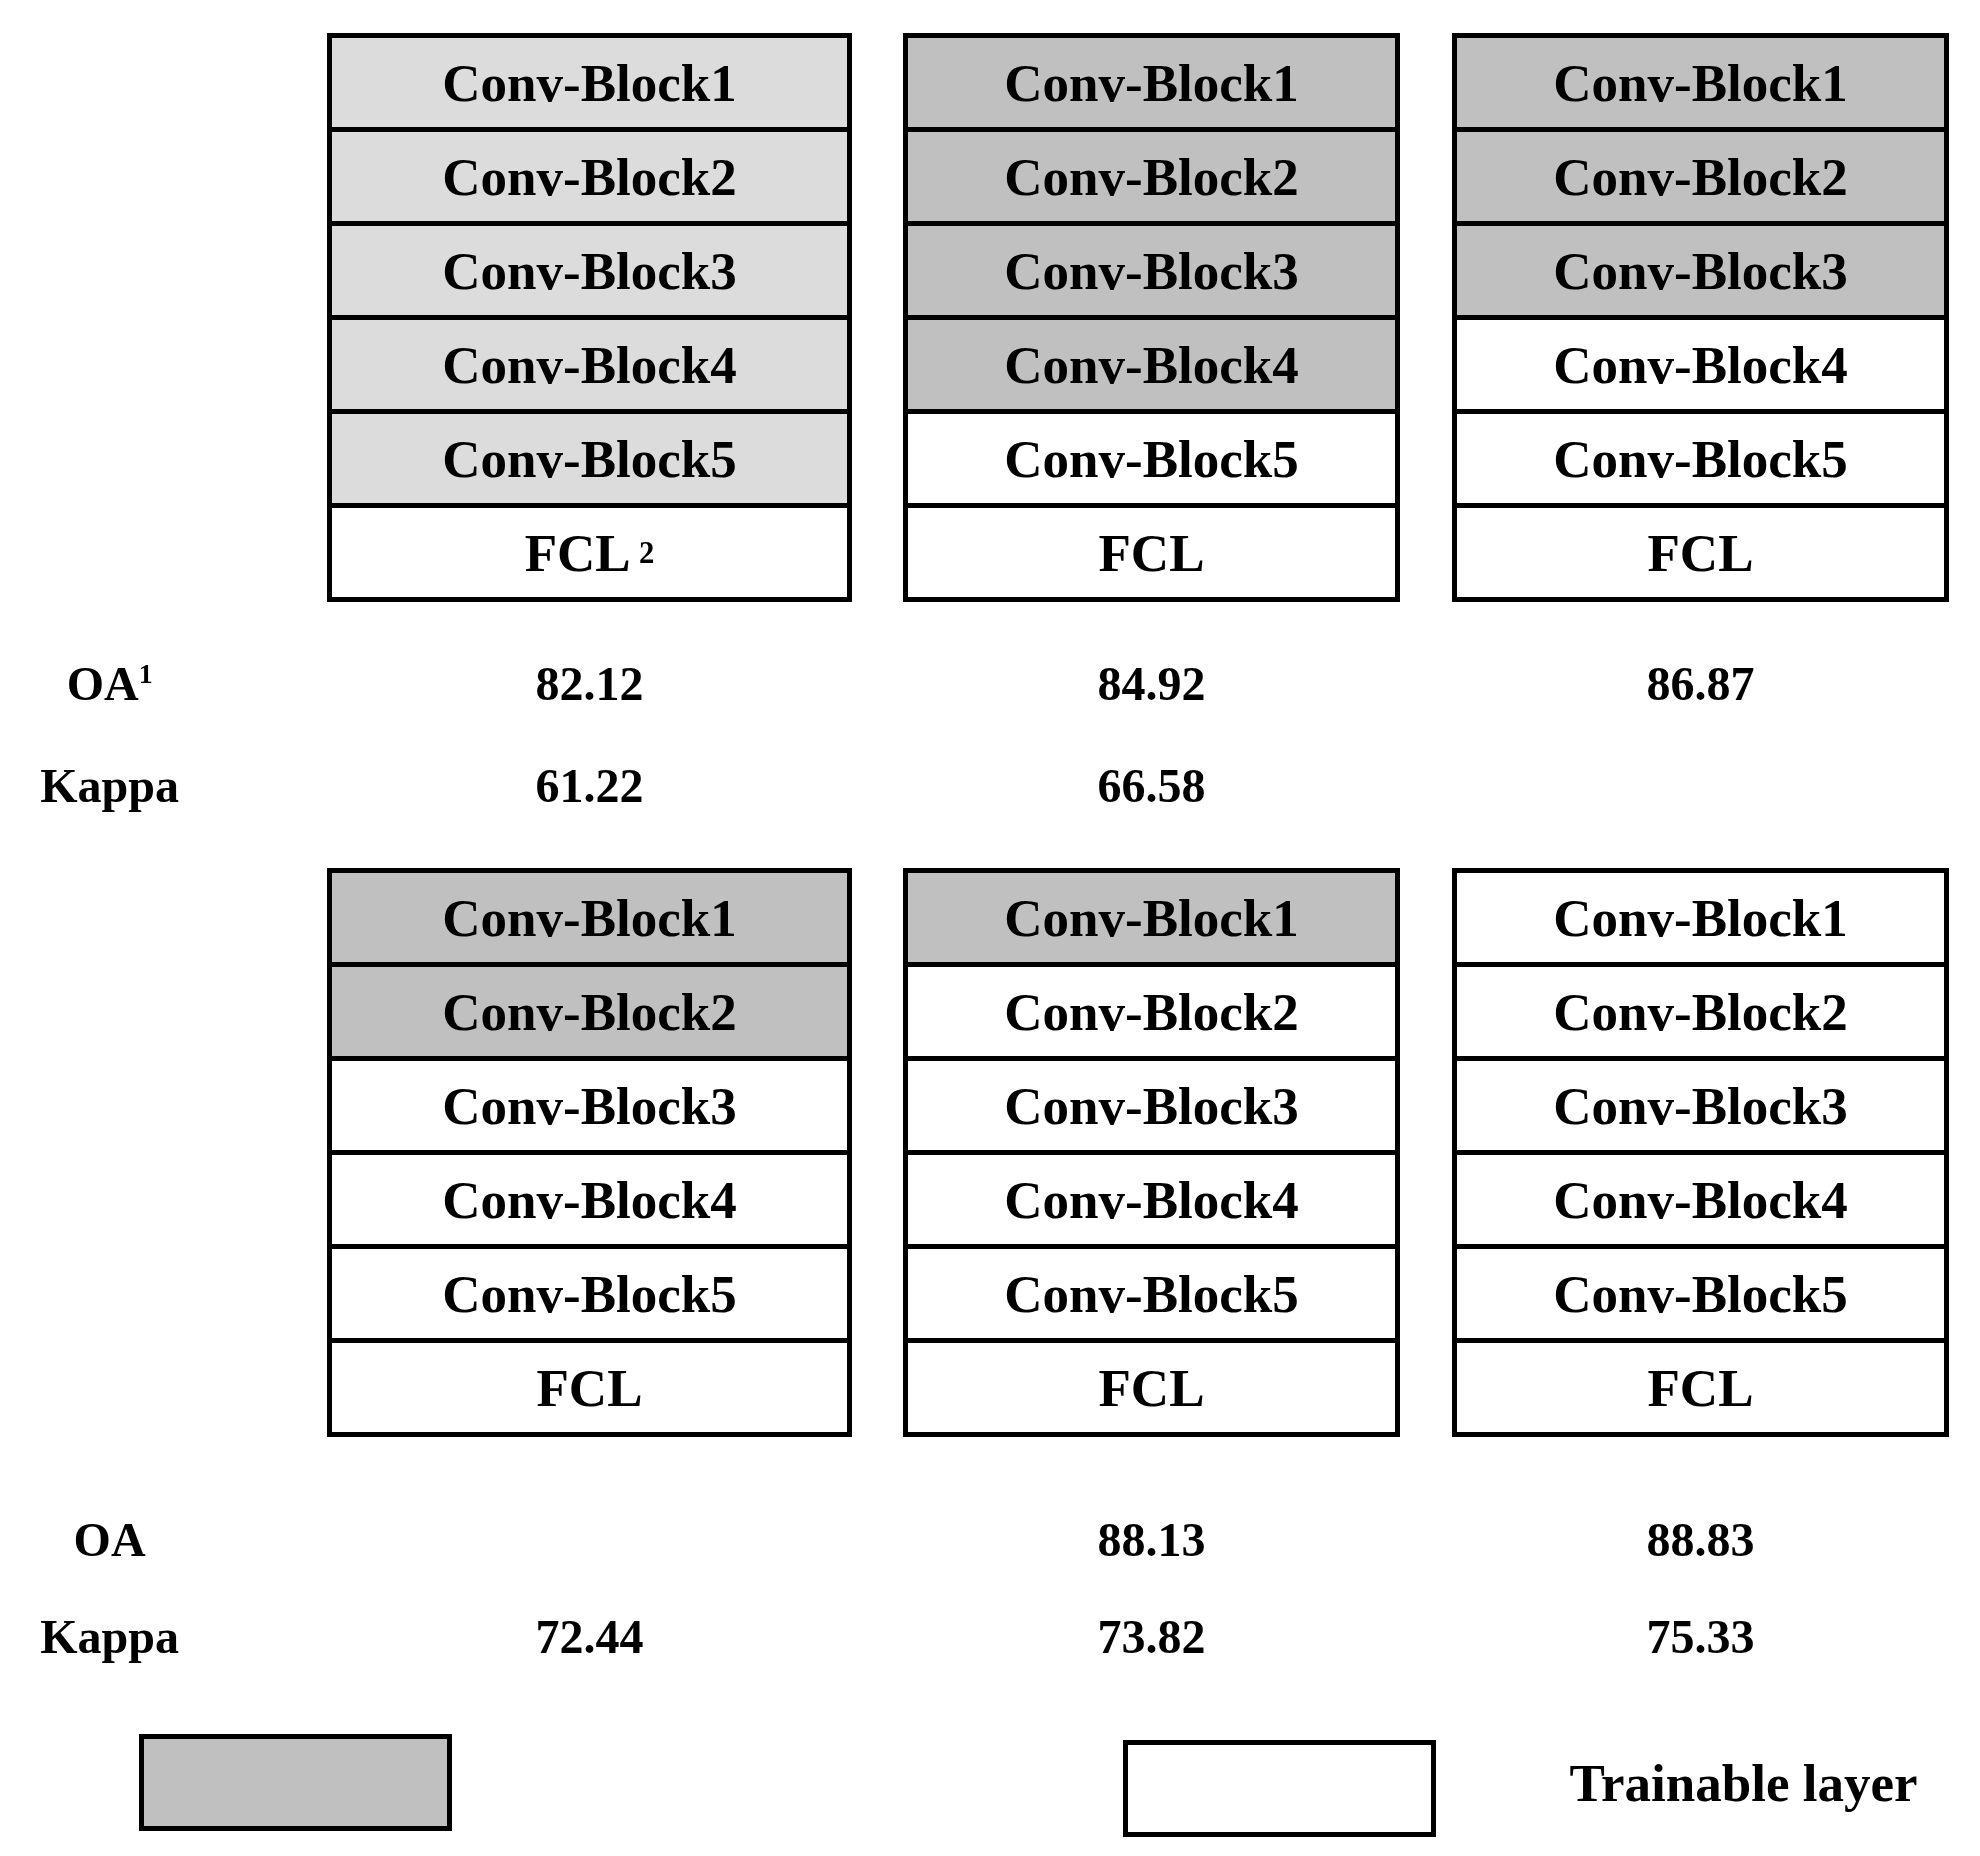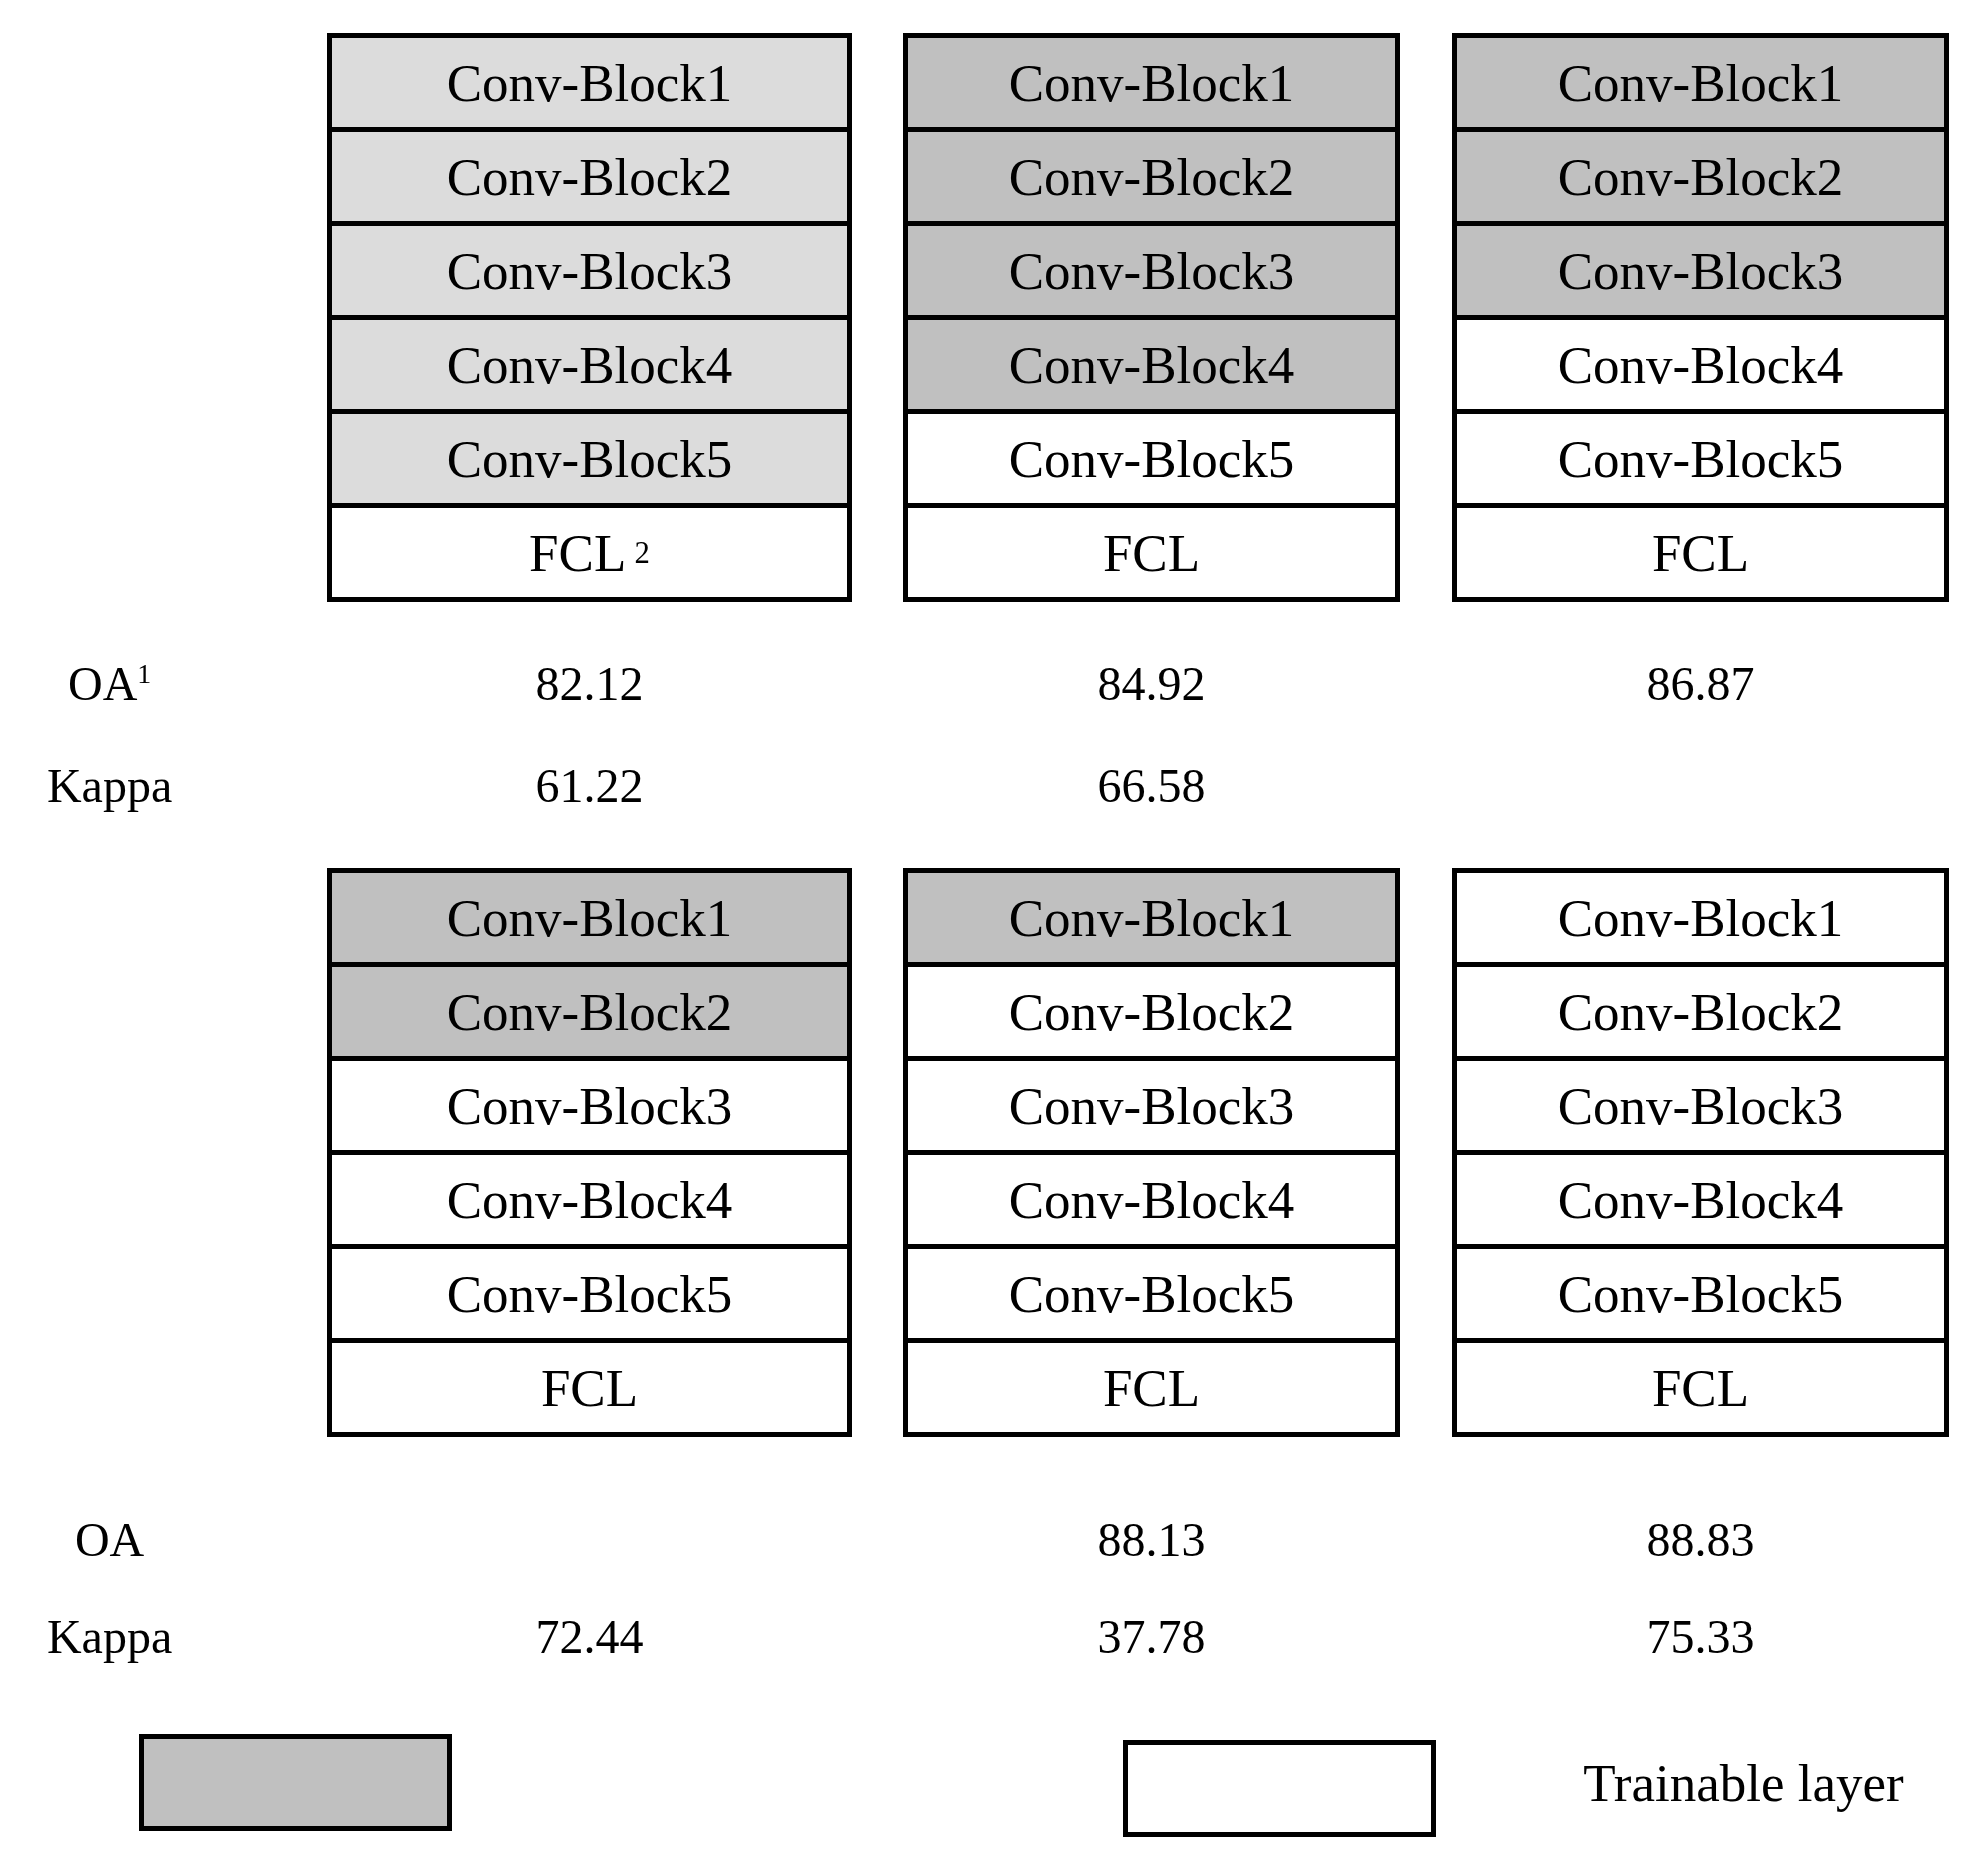--- a/index.html
+++ b/index.html
@@ -3,20 +3,21 @@
 <meta charset="utf-8">
 <style>
   html, body { margin: 0; padding: 0; background: #ffffff; }
   .page {
     position: relative;
     width: 1752px;
     height: 1856px;
     background: #ffffff;
     color: #000000;
     font-family: "Liberation Serif", "DejaVu Serif", serif;
+    font-weight: bold;
   }
   .stack { position: absolute; }
   .block {
     box-sizing: border-box;
     height: 99px;
     border: 5px solid #000000;
     margin-top: -5px;
     display: flex;
     align-items: center;
     justify-content: center;
@@ -210,21 +211,21 @@
     <div class="block" style="background: rgb(255, 255, 255);">
         <span>FCL</span>
       </div>
   </div>
 
   <div class="metric-label row2-oa">OA</div>
   <div class="metric-label row2-kappa">Kappa</div>
   <div class="value row2-oa c2">88.13</div>
   <div class="value row2-oa c3">88.83</div>
   <div class="value row2-kappa c1">72.44</div>
-  <div class="value row2-kappa c2">37.78</div>
+  <div class="value row2-kappa c2">73.82</div>
   <div class="value row2-kappa c3">75.33</div>
 
   <div class="legend-swatch swatch-non" style="background: rgb(192, 192, 192);"></div>
   <div class="legend-label label-non">Non-trainable layer</div>
   <div class="legend-swatch swatch-train" style="background: rgb(255, 255, 255);"></div>
   <div class="legend-label label-train">Trainable layer</div>
 
 </div>
 
 

